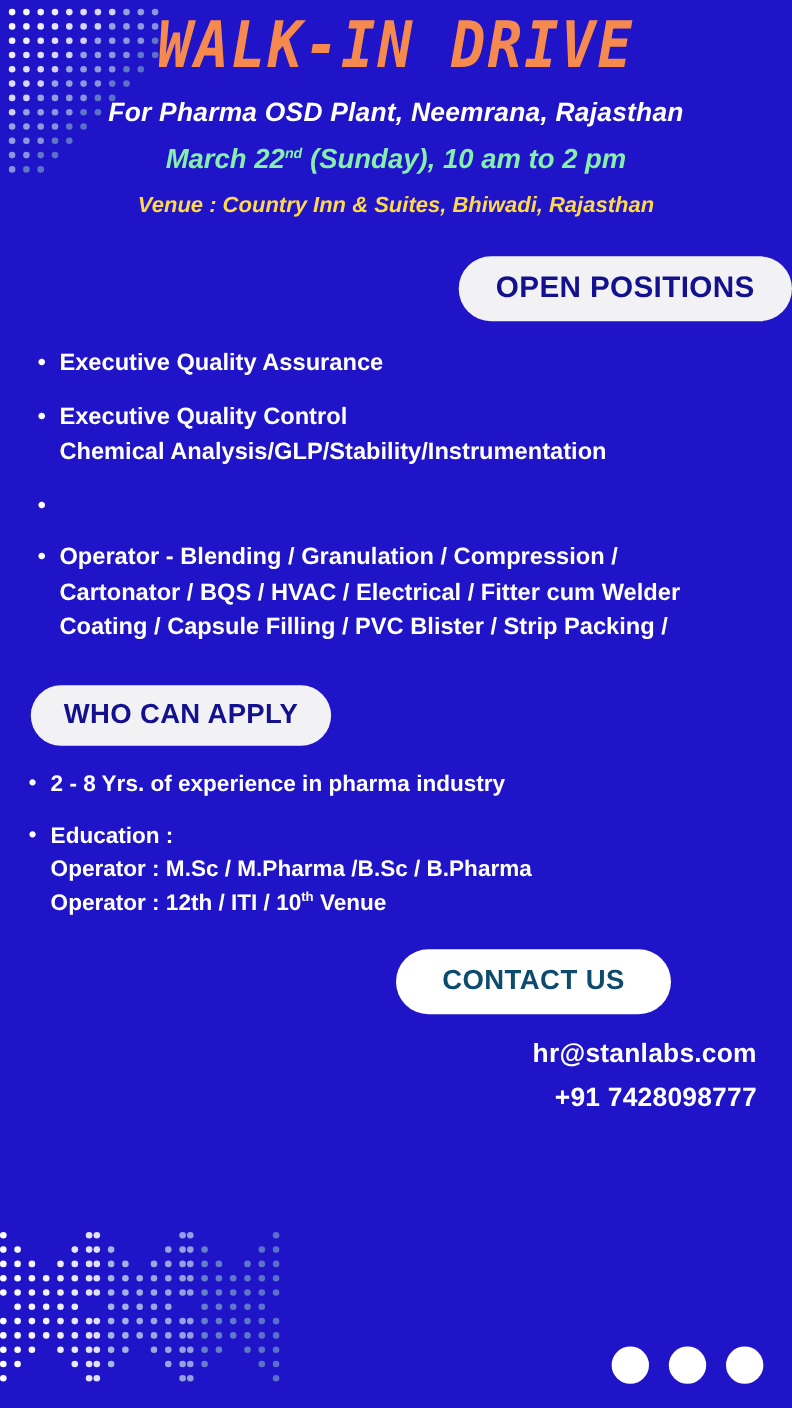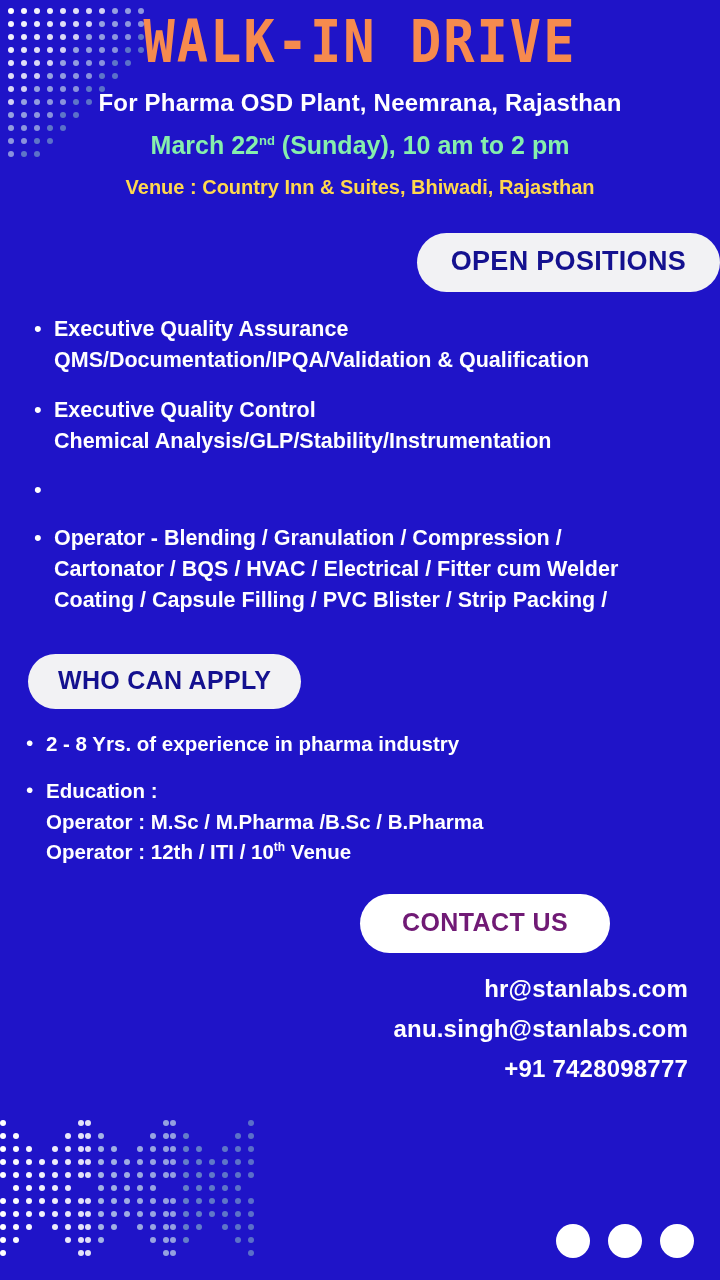--- a/index.html
+++ b/index.html
@@ -12,21 +12,21 @@
   }
 
   
   .dots { position:absolute; pointer-events:none; }
   .dot { position:absolute; border-radius:50%; }
 
   #dots-top-left { top:0; left:0; width:150px; height:170px; }
   #dots-bottom-left { bottom:0; left:0; width:330px; height:180px; }
 
   
-  .header { padding-top:14px; text-align:center; }
+  .header { padding-top:14px; text-align:center;font-style:italic; }
 
   .title {
     font-family:"DejaVu Sans Mono", monospace;
     font-weight:bold;
     font-size:52px;
     letter-spacing:2px;
     color:#f68a4e;
     text-transform:uppercase;
     line-height:1.1;
     transform:scaleY(1.12);
@@ -97,21 +97,21 @@
   #apply-list .item-text { font-size:20.5px; line-height:1.5; }
   #apply-list .item { margin-bottom:16px; }
   #apply-list .bullet { font-size:21px; }
   #apply-list sup { font-size:12px; }
 
   
   .contact-btn-row { margin-top:26px; text-align:right; padding-right:110px; }
   .contact-btn {
     display:inline-block;
     background:#ffffff;
-    color:#701a75;
+    color:#0c4a6e;
     font-size:25px;
     font-weight:bold;
     padding:14px 42px 16px 42px;
     border-radius:34px;
     letter-spacing:0.4px;
   }
 
   .contact-lines { margin-top:22px; text-align:right; padding-right:32px; }
   .contact-line {
     color:#ffffff;
@@ -414,21 +414,20 @@
 
 <div class="pill-wrap" id="open-positions-wrap">
   <div class="pill" id="open-positions">OPEN POSITIONS</div>
 </div>
 
 <div class="list" id="positions-list">
   <div class="item">
     <span class="bullet">•</span>
     <span class="item-text">
       <span>Executive Quality Assurance</span>
-      <span class="l2">QMS/Documentation/IPQA/Validation &amp; Qualification</span>
     </span>
   </div>
   <div class="item">
     <span class="bullet">•</span>
     <span class="item-text">
       <span>Executive Quality Control</span>
       <span class="l2">Chemical Analysis/GLP/Stability/Instrumentation</span>
     </span>
   </div>
   <div class="item">
@@ -464,21 +463,20 @@
     </span>
   </div>
 </div>
 
 <div class="contact-btn-row">
   <div class="contact-btn">CONTACT US</div>
 </div>
 
 <div class="contact-lines">
   <div class="contact-line">hr@stanlabs.com</div>
-  <div class="contact-line">anu.singh@stanlabs.com</div>
   <div class="contact-line">+91 7428098777</div>
 </div>
 
 <div class="circles">
   <div class="circle"></div>
   <div class="circle"></div>
   <div class="circle"></div>
 </div>
 
 <div class="bottom-strip"></div>

